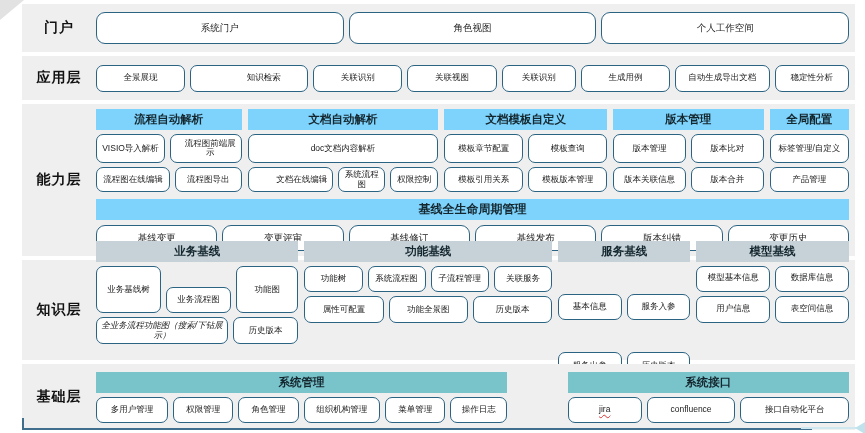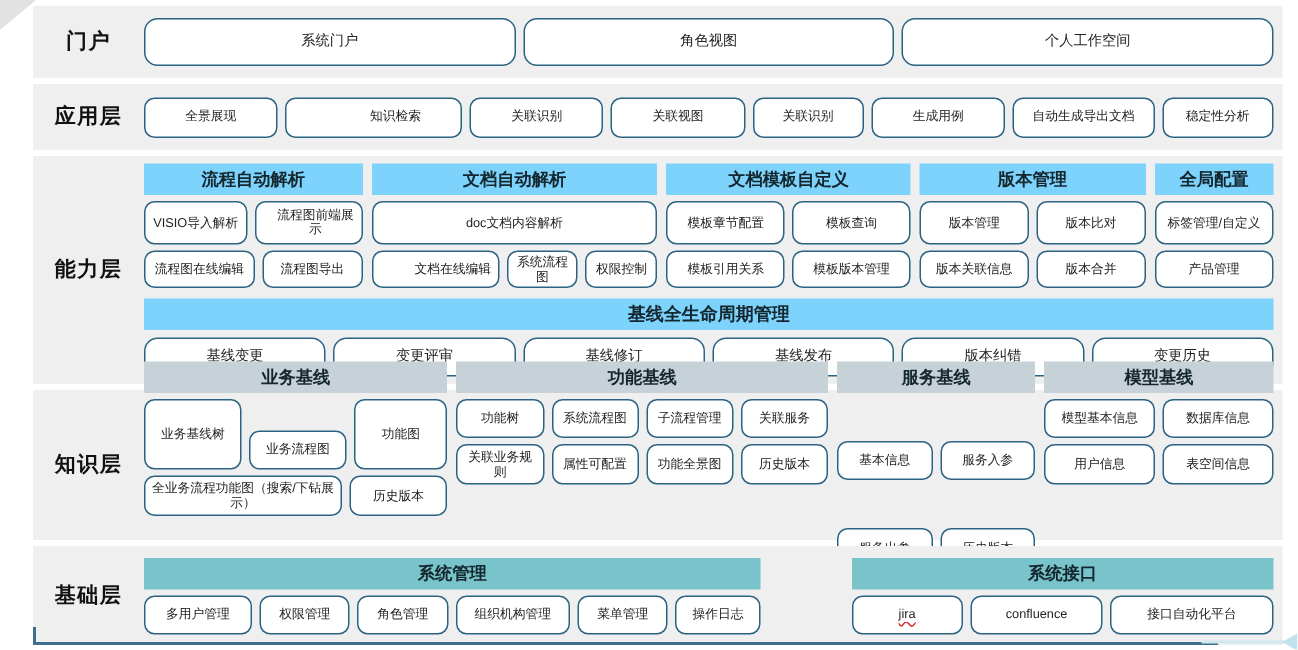--- a/index.html
+++ b/index.html
@@ -216,54 +216,53 @@
       <div class="groups">
 
         <div class="group" style="flex:2.45;">
           <div class="ghdr grey">业务基线</div>
           <div class="pill-row">
             <div class="pill" style="flex:1;min-height:26px;">业务基线树</div>
             <div class="pill" style="flex:1;min-height:26px;margin-top:21px;">业务流程图</div>
             <div class="pill" style="flex:0.95;min-height:26px;">功能图</div>
           </div>
           <div class="pill-row">
-            <div class="pill" style="flex:2.05;min-height:27px;">全业务流程功能图（搜索/下钻展示）</div>
+            <div class="pill" style="flex:2.05;min-height:27px;font-style:italic;">全业务流程功能图（搜索/下钻展示）</div>
             <div class="pill" style="flex:0.95;min-height:27px;">历史版本</div>
           </div>
         </div>
 
         <div class="group" style="flex:3.0;">
           <div class="ghdr grey">功能基线</div>
           <div class="pill-row">
             <div class="pill" style="flex:1;min-height:26px;">功能树</div>
             <div class="pill" style="flex:1;min-height:26px;">系统流程图</div>
             <div class="pill" style="flex:1;min-height:26px;">子流程管理</div>
             <div class="pill" style="flex:1;min-height:26px;">关联服务</div>
           </div>
           <div class="pill-row">
-            <div class="pill" style="flex:1;min-height:27px;">关联业务规则</div>
             <div class="pill" style="flex:1;min-height:27px;">属性可配置</div>
             <div class="pill" style="flex:1;min-height:27px;">功能全景图</div>
             <div class="pill" style="flex:1;min-height:27px;">历史版本</div>
           </div>
         </div>
 
         <div class="group" style="flex:1.6;gap:32px;">
           <div class="ghdr grey">服务基线</div>
           <div class="pill-row">
             <div class="pill" style="flex:1;min-height:26px;">基本信息</div>
             <div class="pill" style="flex:1;min-height:26px;">服务入参</div>
           </div>
           <div class="pill-row">
             <div class="pill" style="flex:1;min-height:27px;">服务出参</div>
             <div class="pill" style="flex:1;min-height:27px;">历史版本</div>
           </div>
         </div>
 
-        <div class="group" style="flex:1.85;">
+        <div class="group" style="flex:1.85;font-family:Liberation Mono, monospace;">
           <div class="ghdr grey">模型基线</div>
           <div class="pill-row">
             <div class="pill" style="flex:1;min-height:26px;">模型基本信息</div>
             <div class="pill" style="flex:1;min-height:26px;">数据库信息</div>
           </div>
           <div class="pill-row">
             <div class="pill" style="flex:1;min-height:27px;">用户信息</div>
             <div class="pill" style="flex:1;min-height:27px;">表空间信息</div>
           </div>
         </div>

